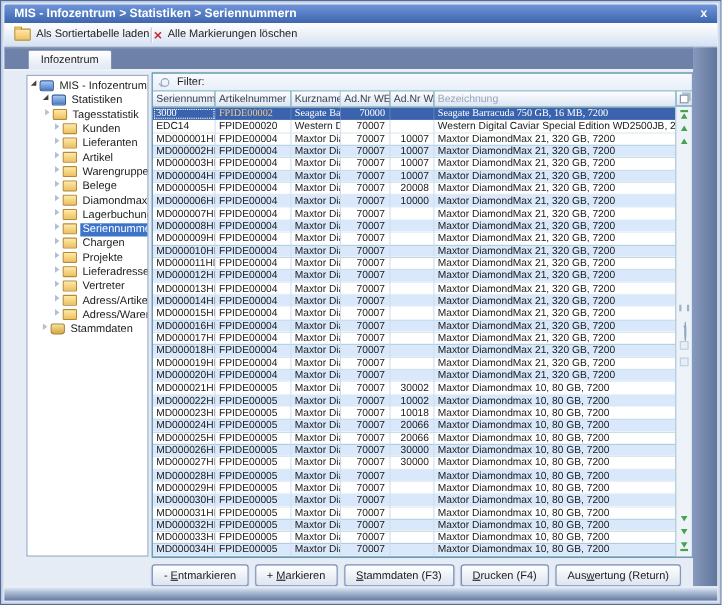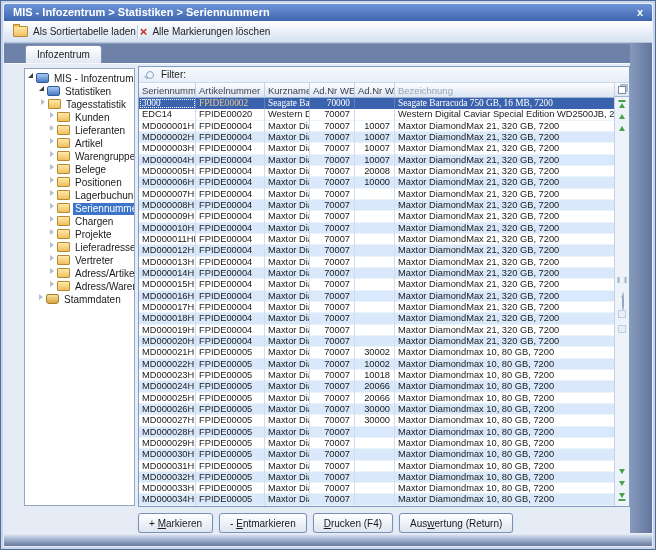--- a/index.html
+++ b/index.html
@@ -164,21 +164,21 @@
             <span class="tlabel">Warengruppen</span>
           </div>
           <div class="titem" style="padding-left: 25px;">
             <span class="exp exp-closed"></span>
             <span class="ticon folder-icon"></span>
             <span class="tlabel">Belege</span>
           </div>
           <div class="titem" style="padding-left: 25px;">
             <span class="exp exp-closed"></span>
             <span class="ticon folder-icon"></span>
-            <span class="tlabel">Positionen</span>
+            <span class="tlabel">Diamondmax</span>
           </div>
           <div class="titem" style="padding-left: 25px;">
             <span class="exp exp-closed"></span>
             <span class="ticon folder-icon"></span>
             <span class="tlabel">Lagerbuchungen</span>
           </div>
           <div class="titem" style="padding-left: 25px;">
             <span class="exp exp-closed"></span>
             <span class="ticon folder-icon"></span>
             <span class="tlabel tlabel-sel">Seriennummern</span>
@@ -549,22 +549,23 @@
           <span class="nav-ico faint-ico" style="top:213px"></span>
           <span class="nav-ico faint-ico" style="top:228px"></span>
           <span class="nav-ico arr-down" style="top:372px"></span>
           <span class="nav-ico arr-down" style="top:384px"></span>
           <span class="nav-ico arr-down" style="top:396px"></span>
           <span class="nav-ico nav-bar" style="top:402px"></span>
         </div>
       </div>
 
       <div class="footer" id="footer-buttons">
+          <button class="fbtn"><span>- </span><span class="mnemo">E</span><span>ntmarkieren</span></button>
           <button class="fbtn"><span>+ </span><span class="mnemo">M</span><span>arkieren</span></button>
-          <button class="fbtn"><span>- </span><span class="mnemo">E</span><span>ntmarkieren</span></button>
+          <button class="fbtn"><span></span><span class="mnemo">S</span><span>tammdaten (F3)</span></button>
           <button class="fbtn"><span></span><span class="mnemo">D</span><span>rucken (F4)</span></button>
           <button class="fbtn"><span>Aus</span><span class="mnemo">w</span><span>ertung (Return)</span></button>
         </div>
     </div>
   </div>
 
   <div class="bottom-frame"></div>
 </div>
 
 </body></html>

